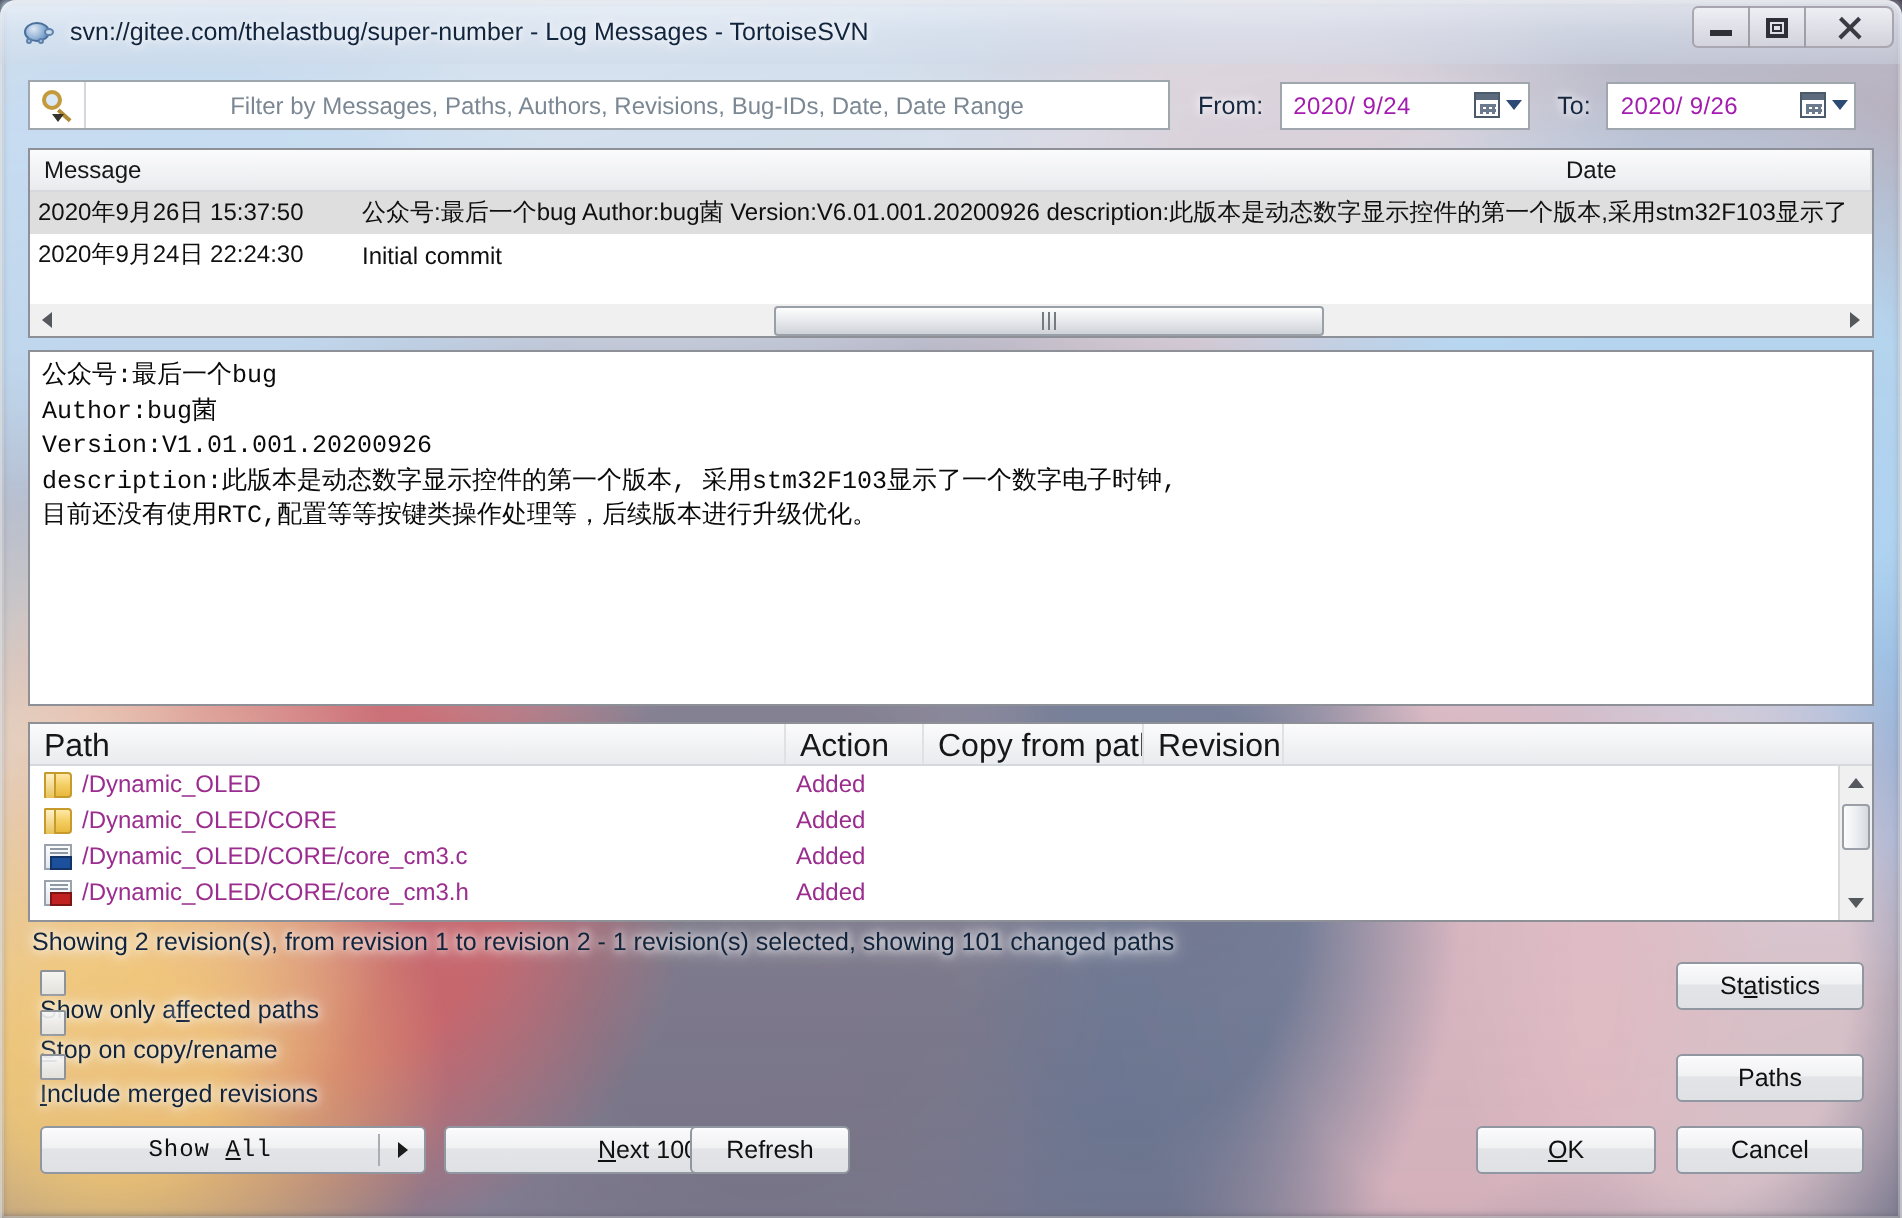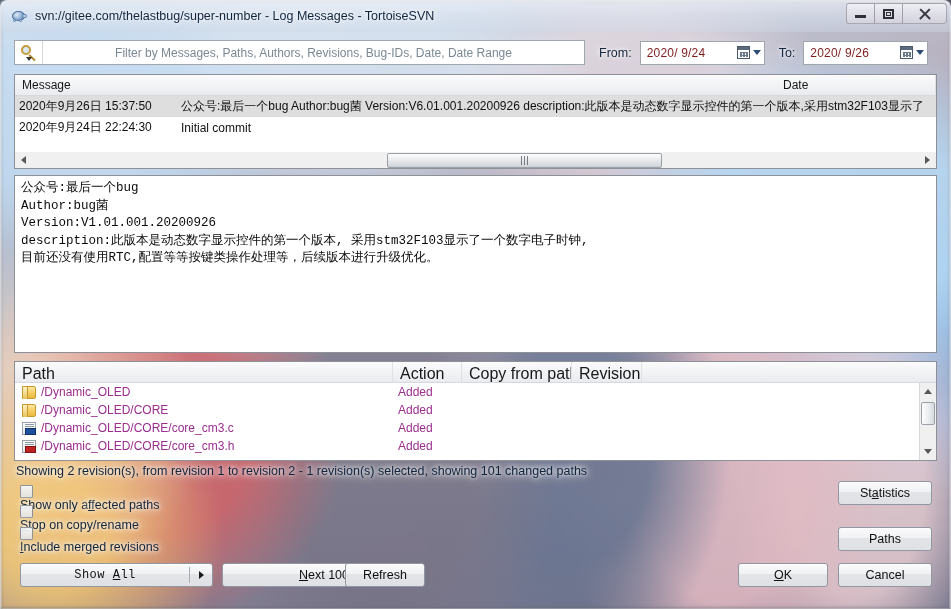--- a/index.html
+++ b/index.html
@@ -176,21 +176,21 @@
     white-space: nowrap;
   }
   .date-picker {
     width: 125px; height: 24px;
     background: #ffffff;
     border: 1px solid #a0a6ad;
     display: flex; align-items: center;
     padding: 0 3px 0 6px;
   }
   .date-val {
-    flex: 1; font-size: 12px; color: #7f1d1d; white-space: nowrap;
+    flex: 1; font-size: 12px; color: #a21caf; white-space: nowrap;
     letter-spacing: 0.2px;
   }
   .cal-icon {
     width: 13px; height: 13px; flex: none;
     border: 1px solid #4a5a6b;
     background: linear-gradient(180deg, #5b6b7d 0 3px, #fdfdfd 3px 100%);
     position: relative;
   }
   .cal-icon::after {
     content: ""; position: absolute; left: 2px; top: 5px;

